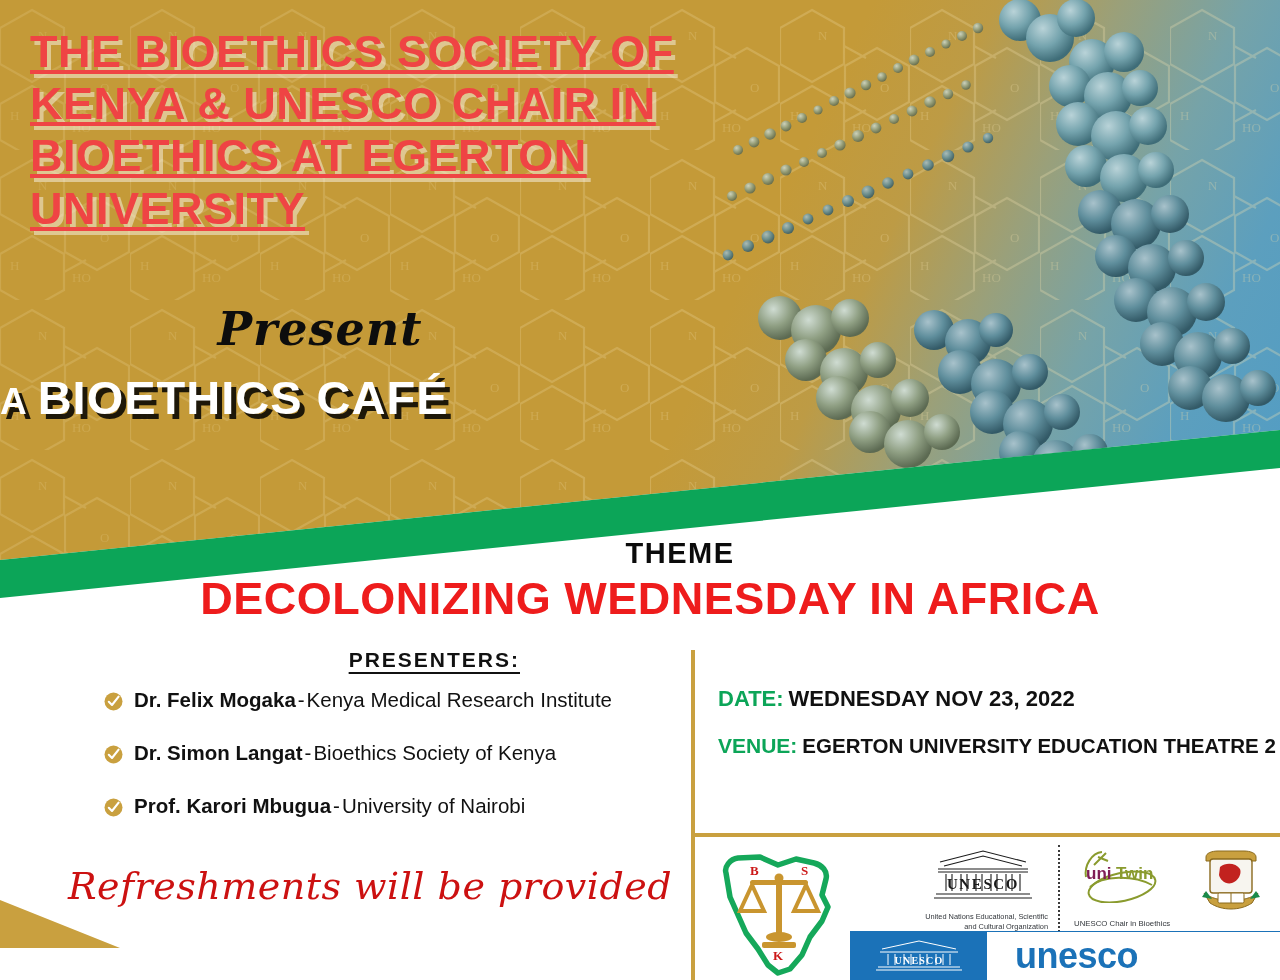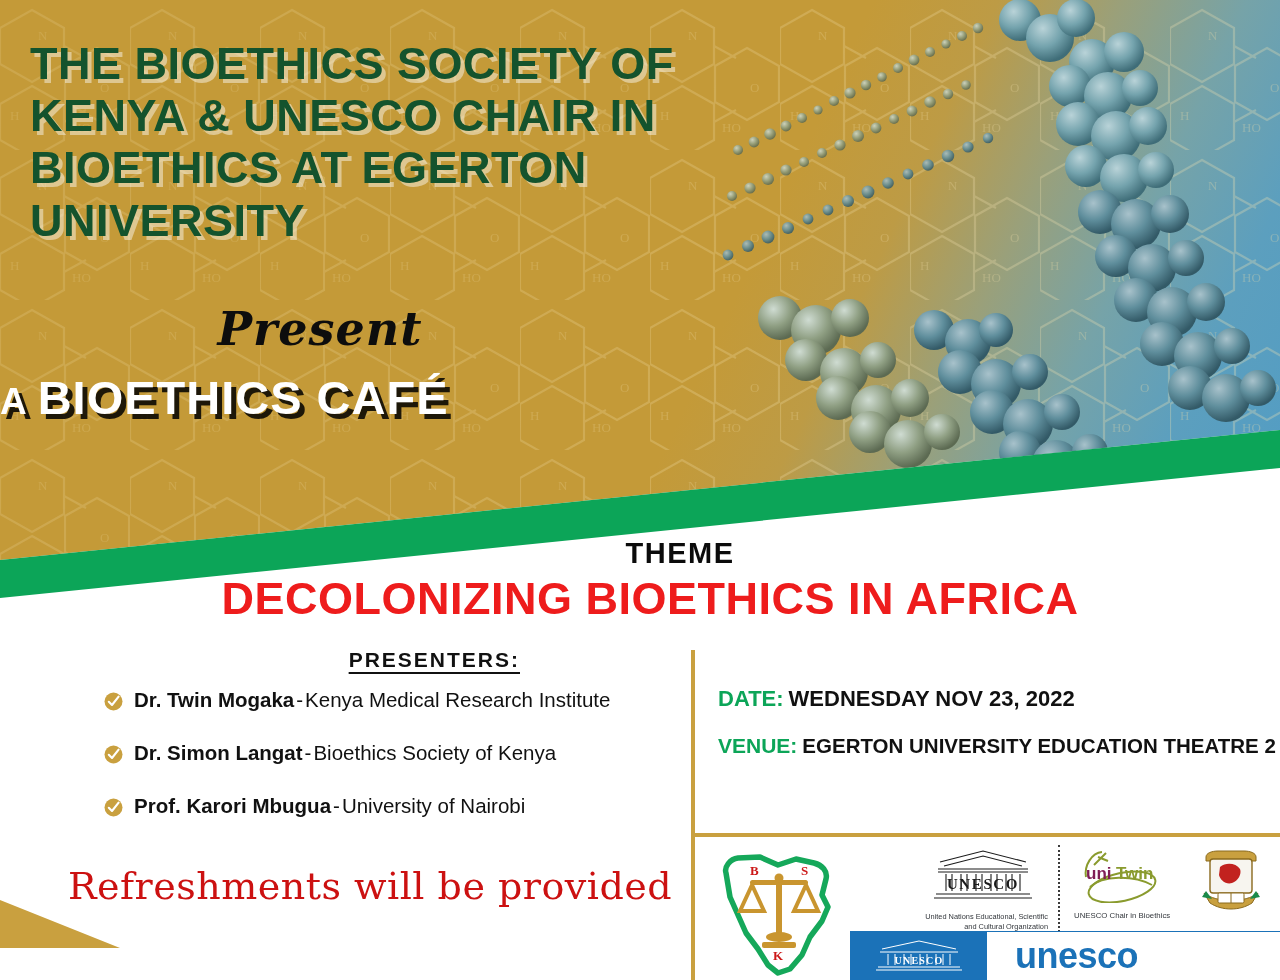--- a/index.html
+++ b/index.html
@@ -61,29 +61,30 @@
     left: 0; top: 0;
     width: 1280px;
     height: 620px;
     clip-path: polygon(0 560px, 1280px 430px, 1280px 468px, 0 598px);
     background: #0ca558;
   }
 
   
   .header-title {
     position: absolute;
-    left: 30px; top: 38px;
+    left: 30px; top: 26px;
     width: 800px;
     font-size: 45px;
     font-weight: bold;
     line-height: 1.16;
     letter-spacing: 0.5px;
-    color: #14532d;
+    color: #ef4444;
     text-shadow: 4px 4px 0 rgba(255,255,255,.45);
     text-transform: uppercase;
+    text-decoration: underline;
   }
   .present-word {
     position: absolute;
     left: 0; top: 302px;
     width: 640px;
     text-align: center;
     font-family: "DejaVu Serif", serif;
     font-style: italic;
     font-weight: bold;
     font-size: 46px;
@@ -161,20 +162,21 @@
   .presenter-name { font-weight: bold; }
   .presenter-sep  { font-weight: normal; padding: 0 2px; }
   .presenter-org  { font-weight: normal; }
 
   .refreshments {
     position: absolute;
     left: 60px; top: 864px;
     width: 620px;
     text-align: center;
     font-family: "DejaVu Serif", serif;
+    font-style: italic;
     font-size: 38px;
     color: #cc1111;
     letter-spacing: 0.5px;
   }
 
   
   .v-divider {
     position: absolute;
     left: 691px; top: 650px;
     width: 4px; height: 330px;
@@ -237,21 +239,21 @@
   }
   .unitwin-block {
     position: absolute;
     left: 372px; top: 4px;
     width: 112px;
   }
   .unitwin-caption {
     font-size: 7.8px;
     line-height: 1.35;
     color: #33373c;
-    margin-top: 4px;
+    margin-top: 12px;
     text-align: left;
     padding-left: 2px;
   }
   .crest-block {
     position: absolute;
     left: 492px; top: 4px;
     width: 78px; height: 72px;
   }
   .unesco-banner {
     position: absolute;
@@ -463,34 +465,34 @@
 
   <div class="header-title">THE BIOETHICS SOCIETY OF KENYA &amp; UNESCO CHAIR IN BIOETHICS AT EGERTON UNIVERSITY</div>
 
   <div class="present-word">Present</div>
 
   <div class="cafe-line">
     <span class="sc-small">A </span><span>BIOETHICS CAFÉ</span>
   </div>
 
   <div class="theme-label">THEME</div>
-  <div class="theme-text">DECOLONIZING BIOETHICS IN AFRICA</div>
+  <div class="theme-text">DECOLONIZING WEDNESDAY IN AFRICA</div>
 
   <div class="presenters-heading">PRESENTERS:</div>
 
   <div class="presenter-list">
 
     <div class="presenter-row">
       <span class="check-bullet">
         <svg width="19" height="19" viewBox="0 0 19 19">
           <circle cx="9.5" cy="9.5" r="9" fill="#c9a03f"></circle>
           <path d="M4.8 9.8 L8 13 L14.6 4.6" stroke="#ffffff" stroke-width="2.1" fill="none" stroke-linecap="round" stroke-linejoin="round"></path>
         </svg>
       </span>
-      <span class="presenter-name">Dr. Twin Mogaka</span>
+      <span class="presenter-name">Dr. Felix Mogaka</span>
       <span class="presenter-sep">-</span>
       <span class="presenter-org">Kenya Medical Research Institute</span>
     </div>
 
     <div class="presenter-row">
       <span class="check-bullet">
         <svg width="19" height="19" viewBox="0 0 19 19">
           <circle cx="9.5" cy="9.5" r="9" fill="#c9a03f"></circle>
           <path d="M4.8 9.8 L8 13 L14.6 4.6" stroke="#ffffff" stroke-width="2.1" fill="none" stroke-linecap="round" stroke-linejoin="round"></path>
         </svg>

